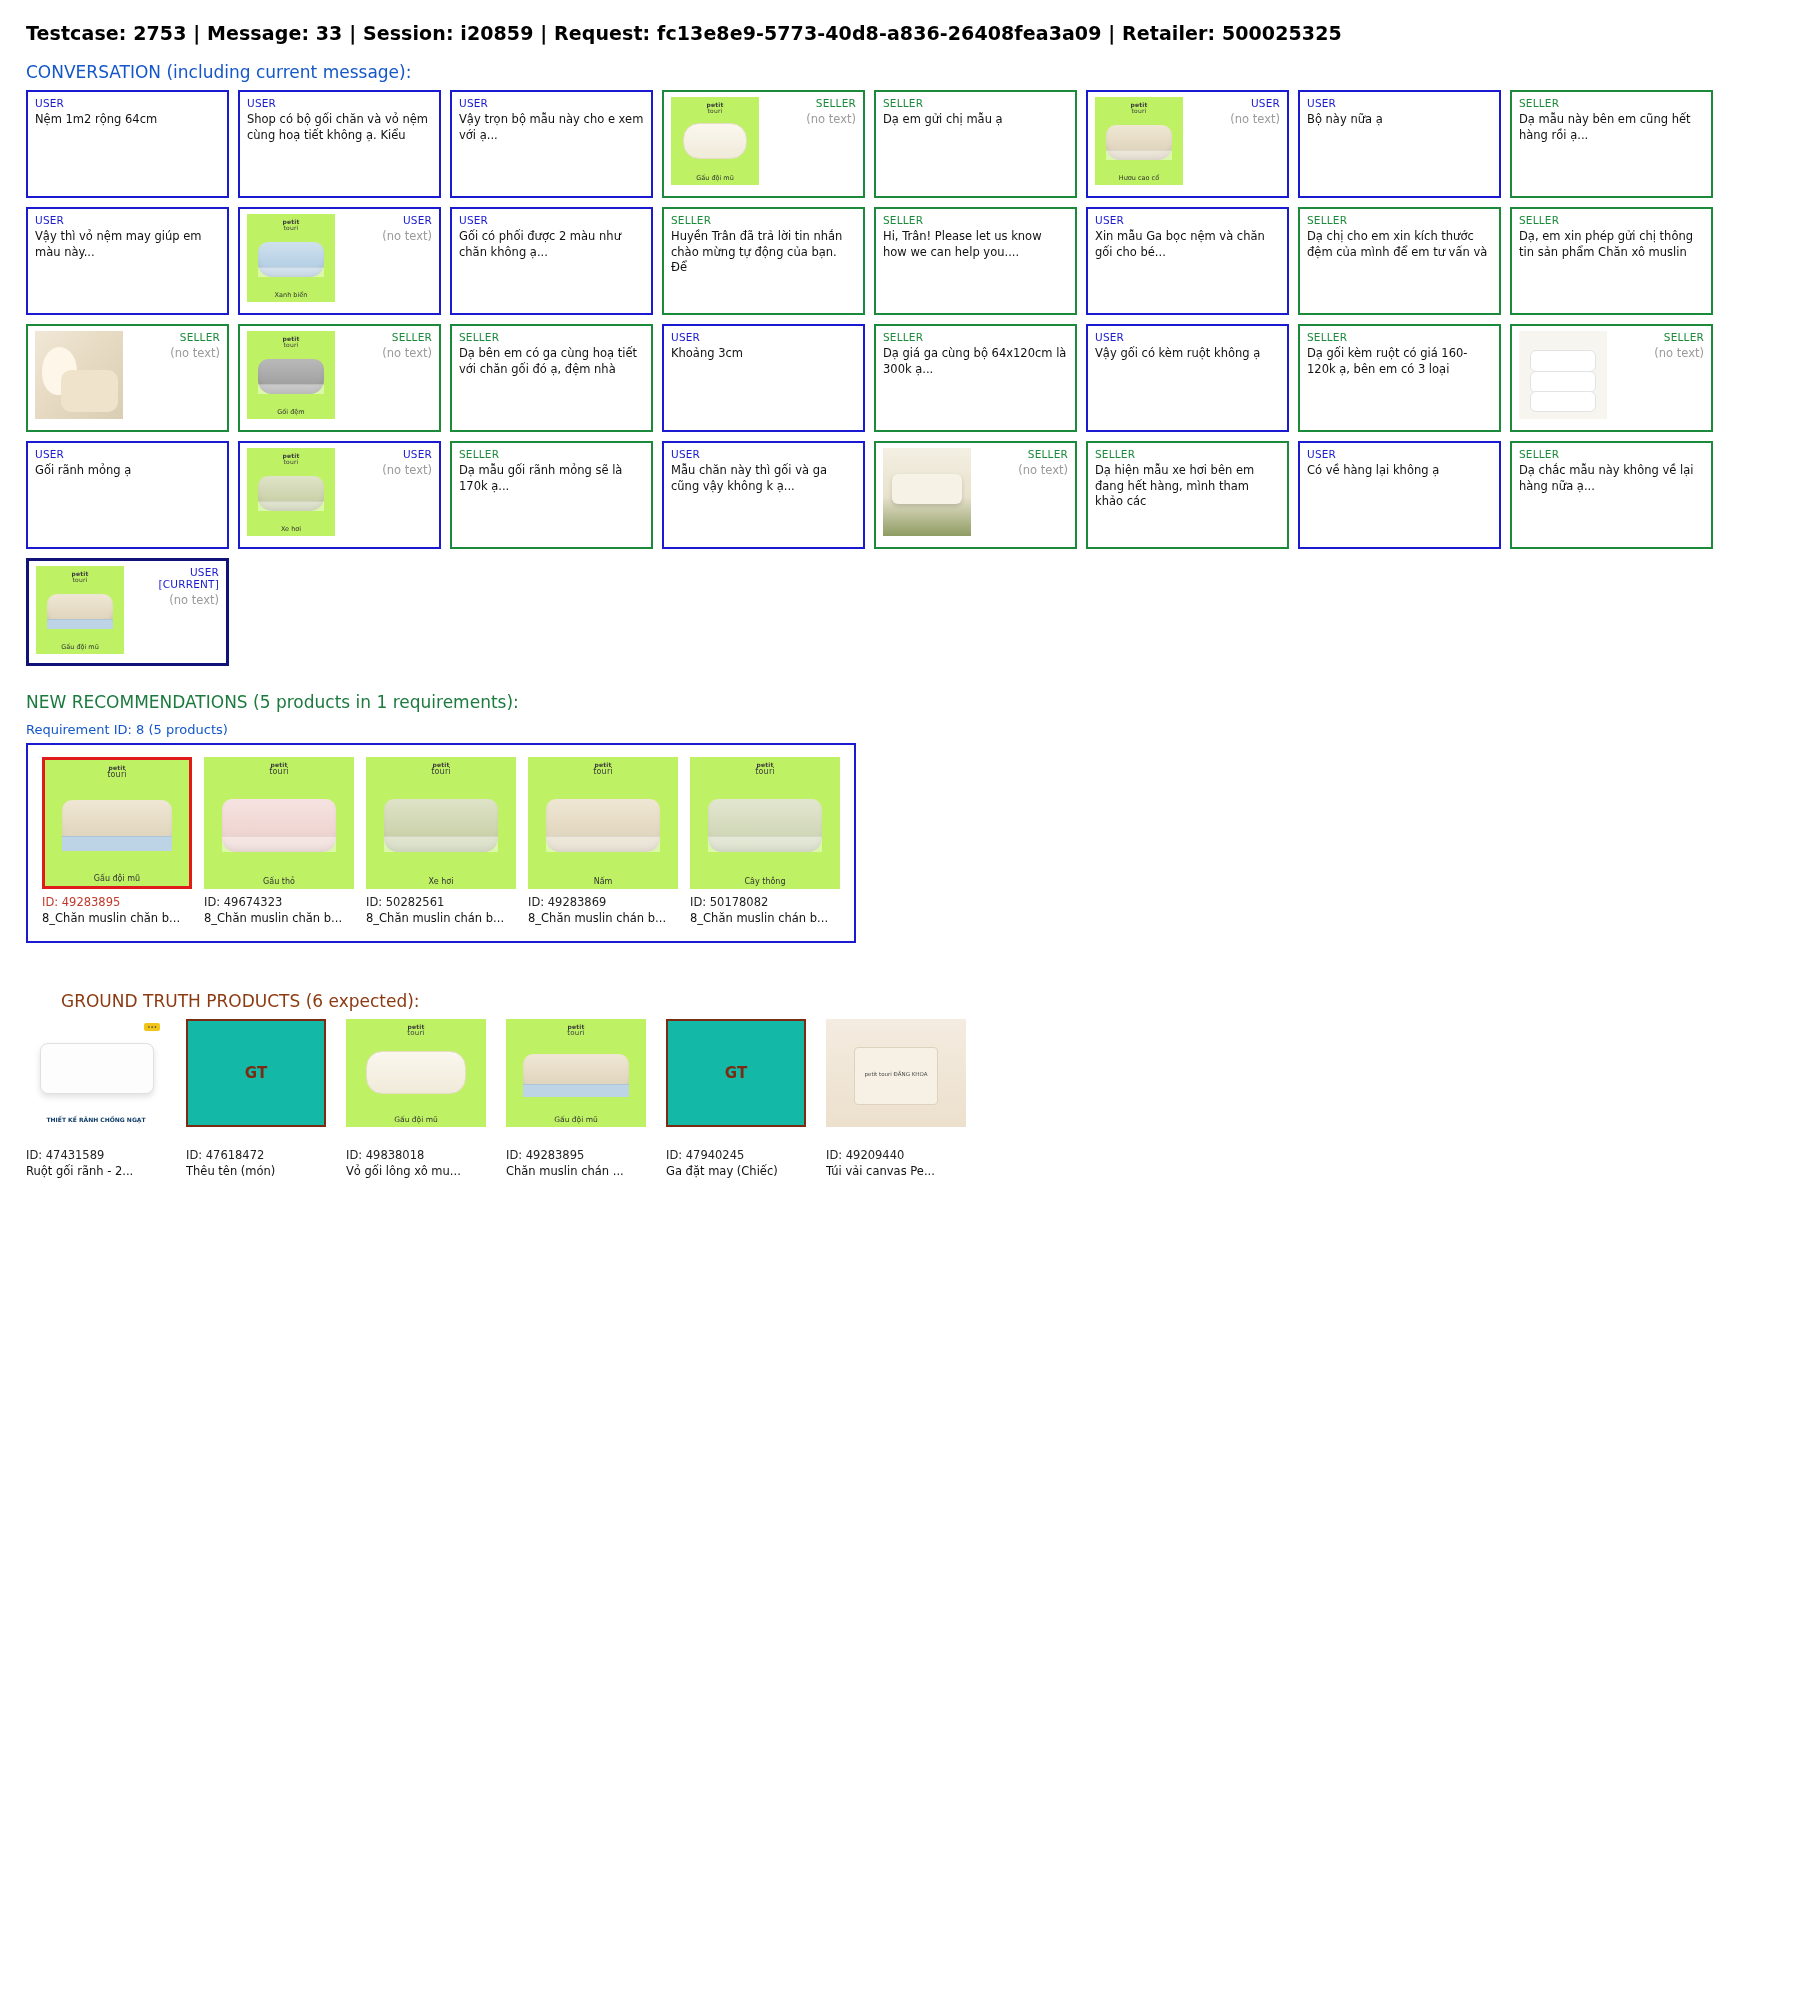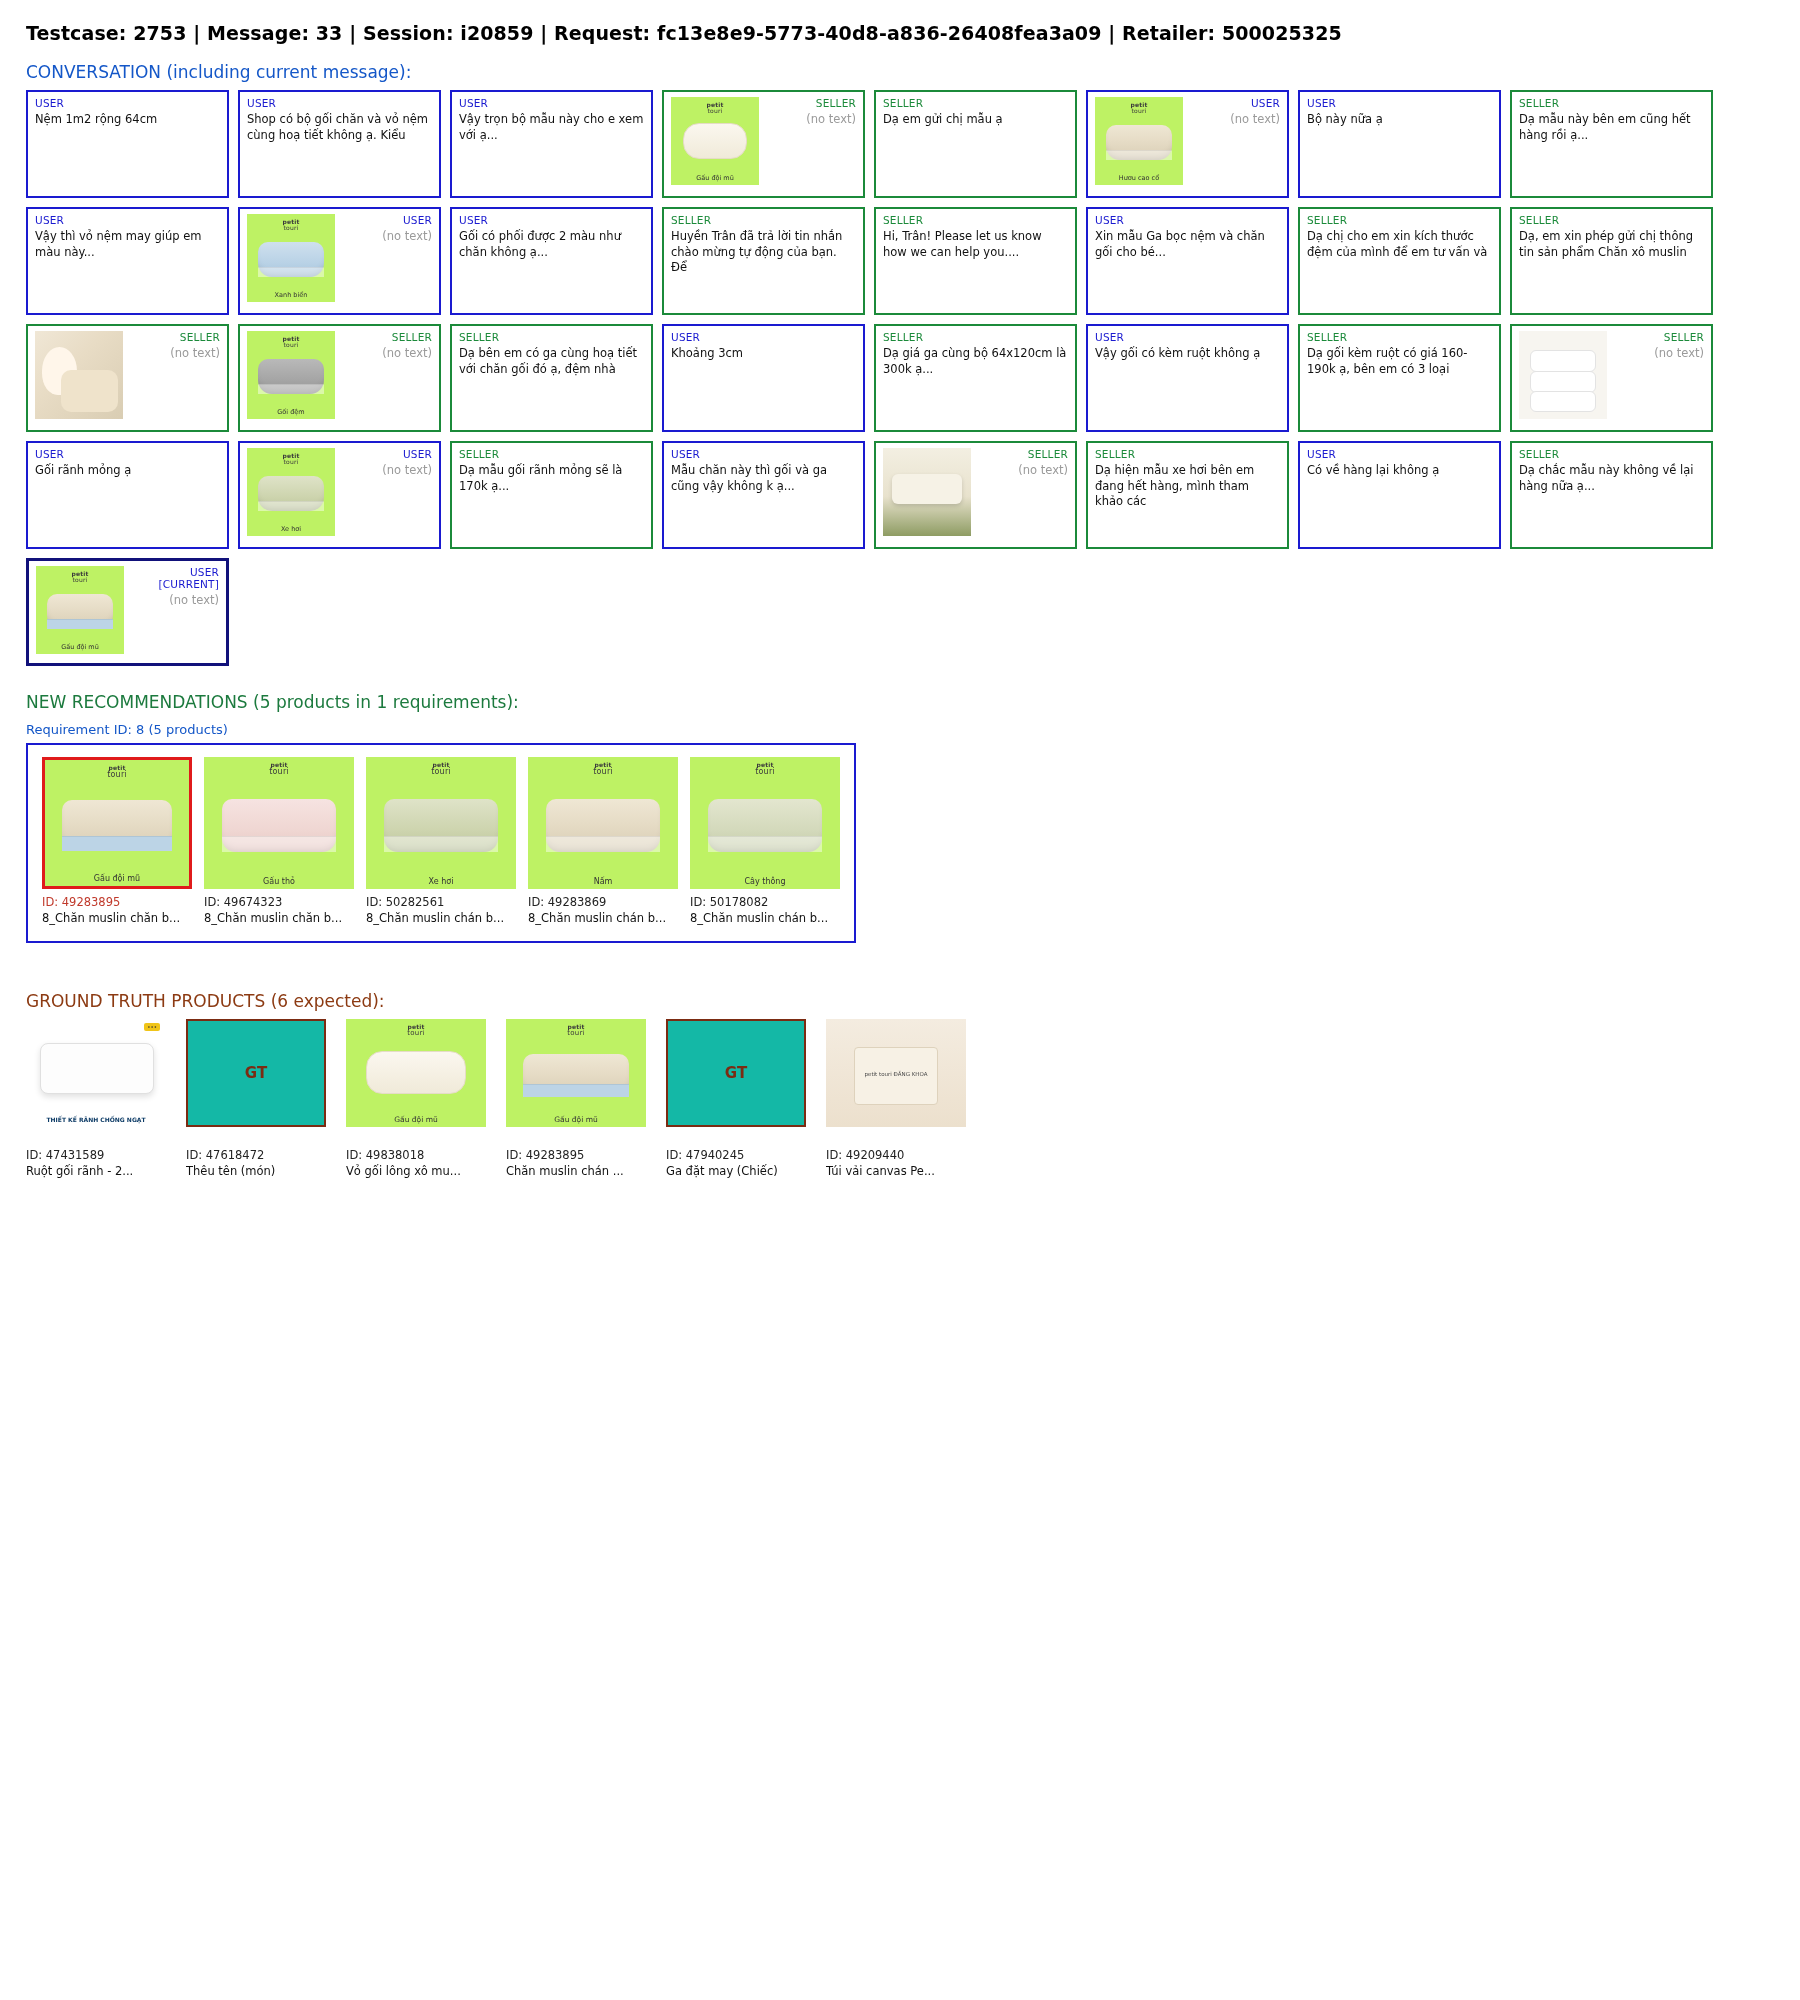--- a/index.html
+++ b/index.html
@@ -26,21 +26,21 @@
     margin: 0 0 18px 0;
     letter-spacing: 0.1px;
   }
   .section-title {
     font-size: 17px;
     font-weight: normal;
     margin: 0 0 8px 0;
   }
   .section-title.conversation { color: #1457c8; }
   .section-title.recs { color: #1c7a3e; }
-  .section-title.gt { color: #8c3a12; }
+  .section-title.gt { color: #8c3a12; margin-left: 35px; }
   .req-title {
     color: #1457c8;
     font-size: 13px;
     margin: 10px 0 6px 0;
   }
 
   
   .conv-grid {
     display: flex;
     flex-wrap: wrap;
@@ -451,21 +451,21 @@
       <div class="msg-text">Dạ giá ga cùng bộ 64x120cm là 300k ạ...</div>
     </div>
 
     <div class="msg">
       <div class="msg-role">USER</div>
       <div class="msg-text">Vậy gối có kèm ruột không ạ</div>
     </div>
 
     <div class="msg seller">
       <div class="msg-role">SELLER</div>
-      <div class="msg-text">Dạ gối kèm ruột có giá 160-190k ạ, bên em có 3 loại</div>
+      <div class="msg-text">Dạ gối kèm ruột có giá 160-120k ạ, bên em có 3 loại</div>
     </div>
 
     <div class="msg seller">
       <div class="msg-body">
         <div class="msg-img">
           <div class="thumb" style="background:#f7f5f0">
             <div class="brand"><b>petit</b><span>touri</span></div>
             <div class="pillowstack">
                 <div class="p p1"></div>
                 <div class="p p2"></div>

